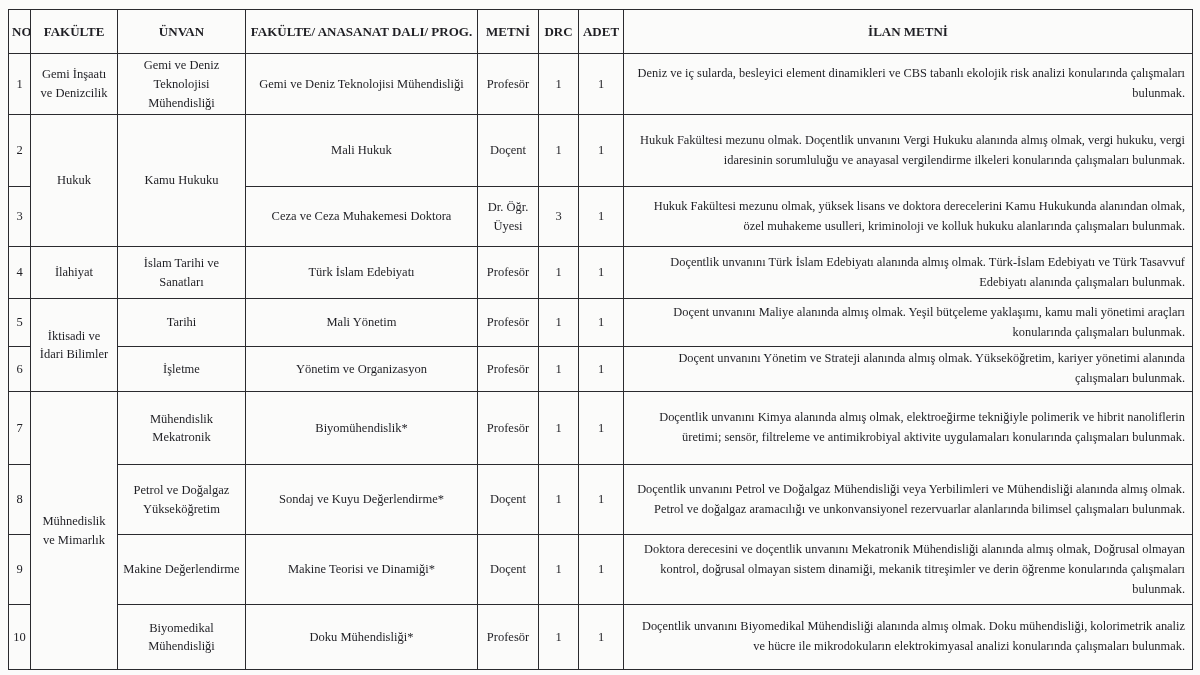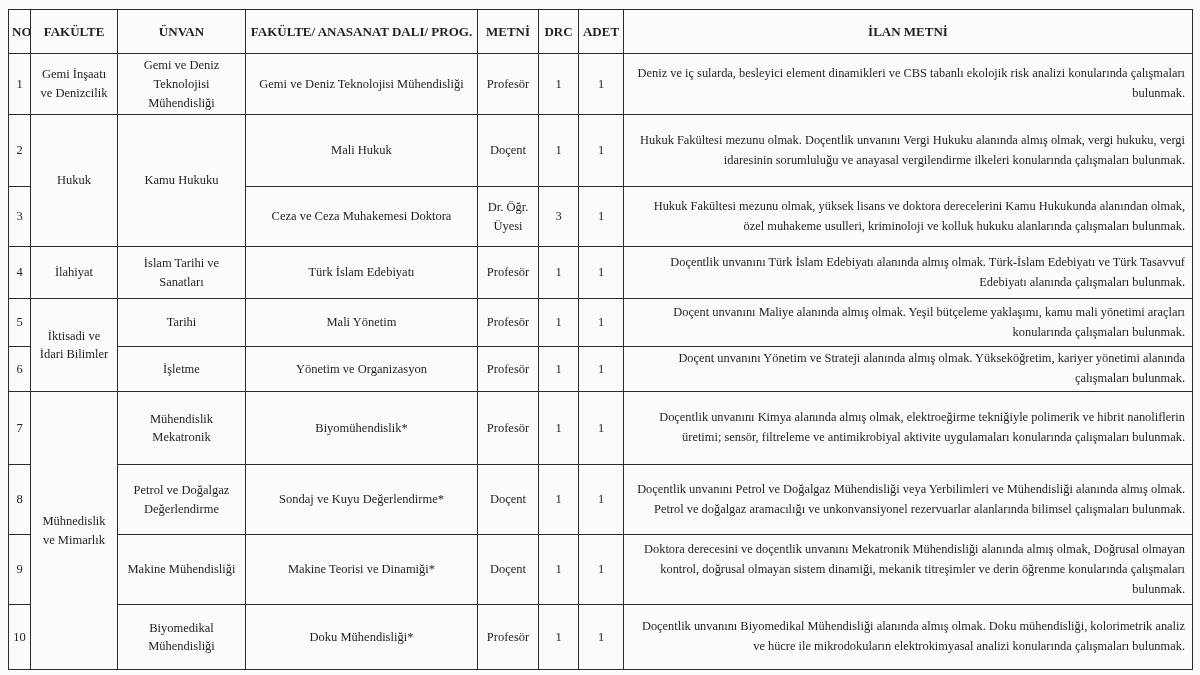--- a/index.html
+++ b/index.html
@@ -148,30 +148,30 @@
           <td class="col-faculty" rowspan="4">Mühnedislik ve Mimarlık</td>
           <td class="col-department">Mühendislik Mekatronik</td>
           <td class="col-program">Biyomühendislik*</td>
           <td class="col-title">Profesör</td>
           <td class="col-drc">1</td>
           <td class="col-adet">1</td>
           <td class="col-text">Doçentlik unvanını Kimya alanında almış olmak, elektroeğirme tekniğiyle polimerik ve hibrit nanoliflerin üretimi; sensör, filtreleme ve antimikrobiyal aktivite uygulamaları konularında çalışmaları bulunmak.</td>
         </tr>
         <tr>
           <td class="col-no">8</td>
-          <td class="col-department">Petrol ve Doğalgaz Değerlendirme</td>
+          <td class="col-department">Petrol ve Doğalgaz Yükseköğretim</td>
           <td class="col-program">Sondaj ve Kuyu Değerlendirme*</td>
           <td class="col-title">Doçent</td>
           <td class="col-drc">1</td>
           <td class="col-adet">1</td>
           <td class="col-text">Doçentlik unvanını Petrol ve Doğalgaz Mühendisliği veya Yerbilimleri ve Mühendisliği alanında almış olmak. Petrol ve doğalgaz aramacılığı ve unkonvansiyonel rezervuarlar alanlarında bilimsel çalışmaları bulunmak.</td>
         </tr>
         <tr>
           <td class="col-no">9</td>
-          <td class="col-department">Makine Mühendisliği</td>
+          <td class="col-department">Makine Değerlendirme</td>
           <td class="col-program">Makine Teorisi ve Dinamiği*</td>
           <td class="col-title">Doçent</td>
           <td class="col-drc">1</td>
           <td class="col-adet">1</td>
           <td class="col-text">Doktora derecesini ve doçentlik unvanını Mekatronik Mühendisliği alanında almış olmak, Doğrusal olmayan kontrol, doğrusal olmayan sistem dinamiği, mekanik titreşimler ve derin öğrenme konularında çalışmaları bulunmak.</td>
         </tr>
         <tr>
           <td class="col-no">10</td>
           <td class="col-department">Biyomedikal Mühendisliği</td>
           <td class="col-program">Doku Mühendisliği*</td>

